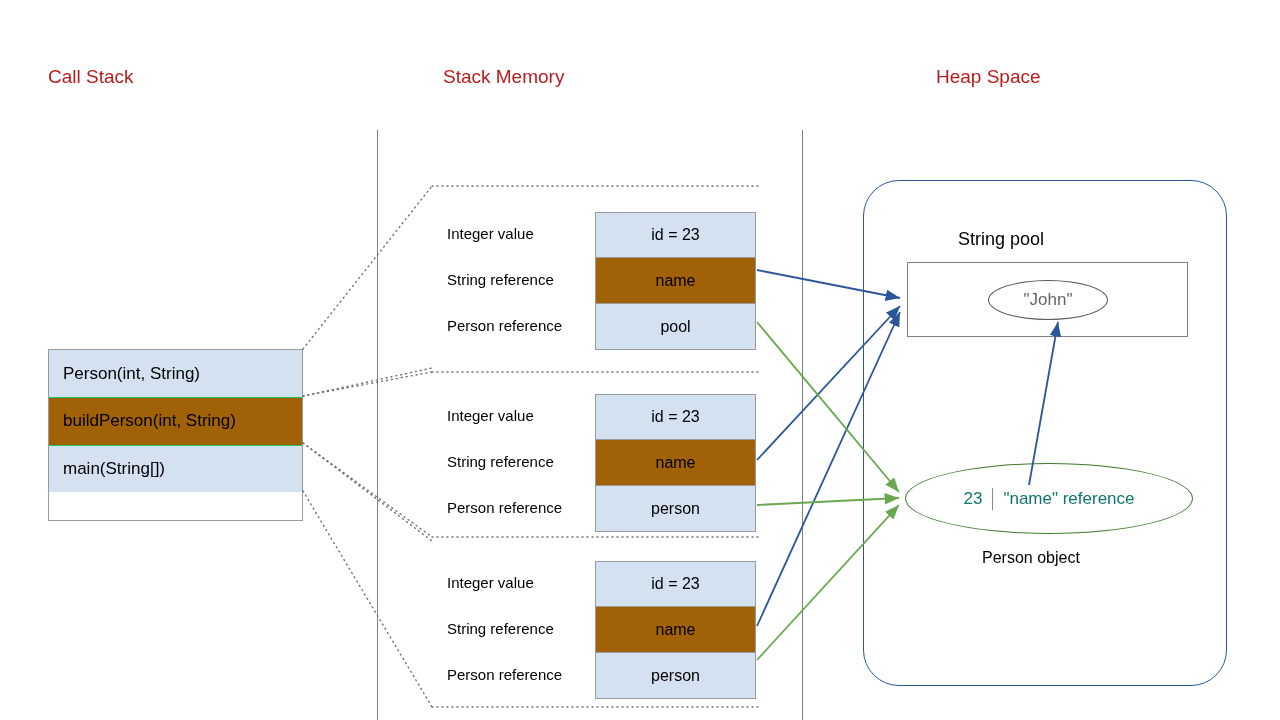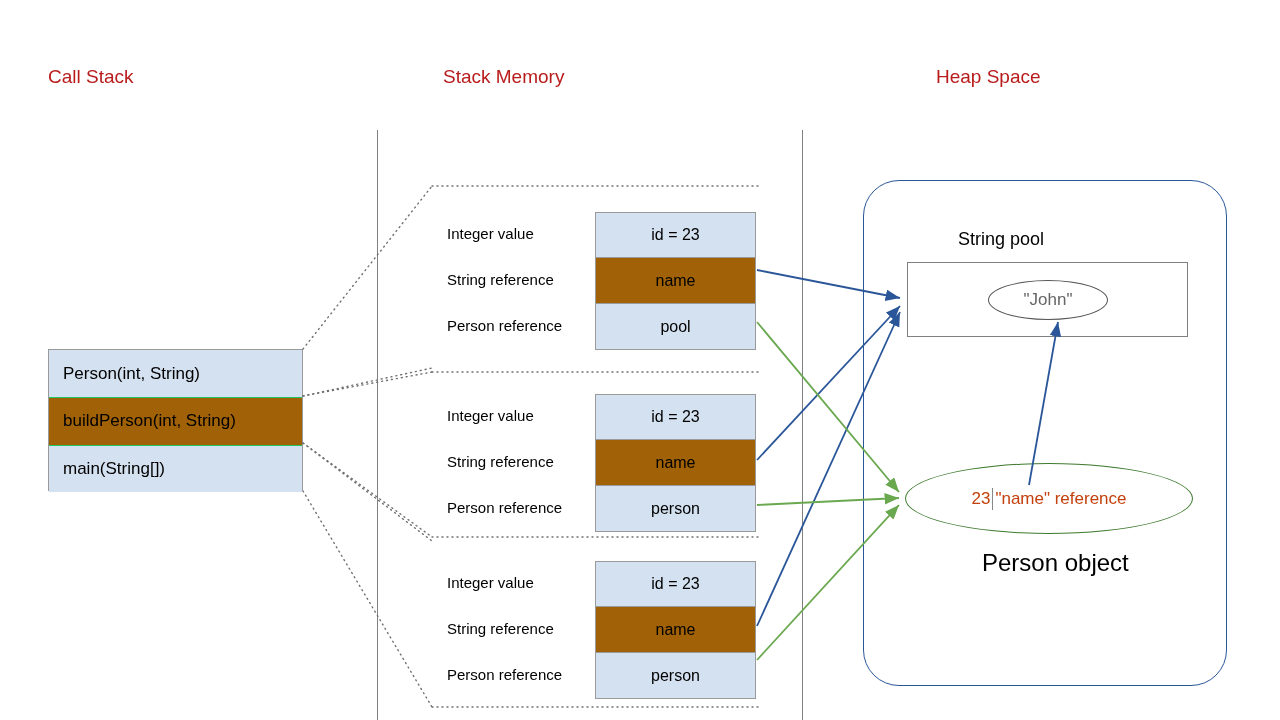--- a/index.html
+++ b/index.html
@@ -33,21 +33,21 @@
   }
   #vrule-1 { left: 377px; top: 130px; height: 590px; }
   #vrule-2 { left: 802px; top: 130px; height: 590px; }
 
   
   #call-stack-box {
     position: absolute;
     left: 48px;
     top: 349px;
     width: 255px;
-    height: 142px;
+    height: 172px;
     border: 1px solid #9a9a9a;
     box-sizing: border-box;
   }
   .cs-row {
     position: relative;
     height: 47.3px;
     box-sizing: border-box;
     display: flex;
     align-items: center;
     padding-left: 14px;
@@ -142,36 +142,36 @@
     left: 905px;
     top: 463px;
     width: 288px;
     height: 71px;
     border: 1.4px solid #3e7a2e;
     border-radius: 50%;
     box-sizing: border-box;
     display: flex;
     align-items: center;
     justify-content: center;
-    gap: 2px;
+    gap: 10px;
     font-size: 17px;
-    color: #c2410c;
+    color: #0f766e;
     white-space: nowrap;
   }
   #person-ellipse .sep {
     display: inline-block;
     width: 1px;
     height: 22px;
     background: #888888;
   }
   #person-object-label {
     position: absolute;
     left: 982px;
     top: 549px;
-    font-size: 24px;
+    font-size: 16px;
     color: #000000;
     white-space: nowrap;
   }
 
   #overlay {
     position: absolute;
     left: 0; top: 0;
     width: 1280px; height: 720px;
     pointer-events: none;
   }

